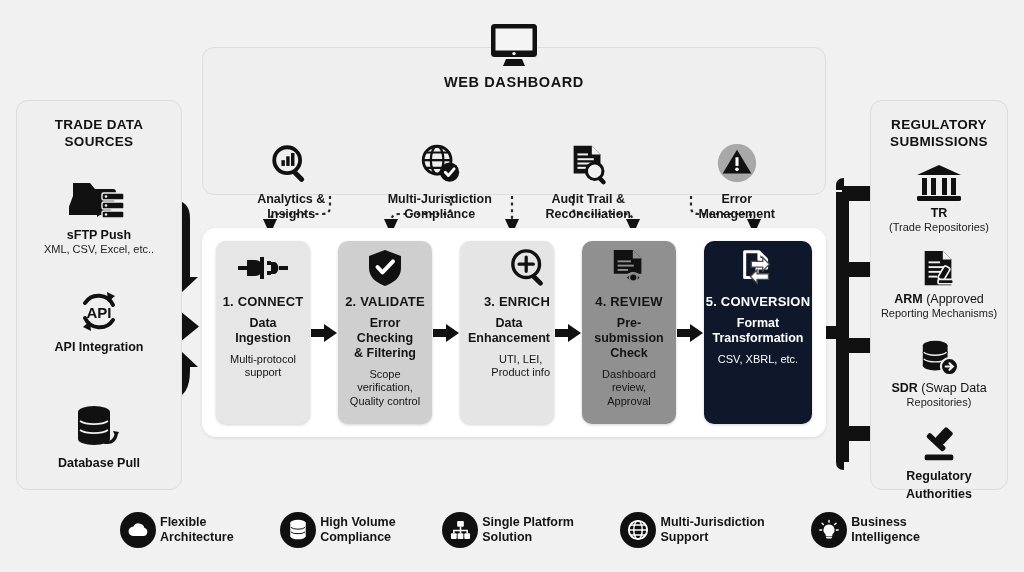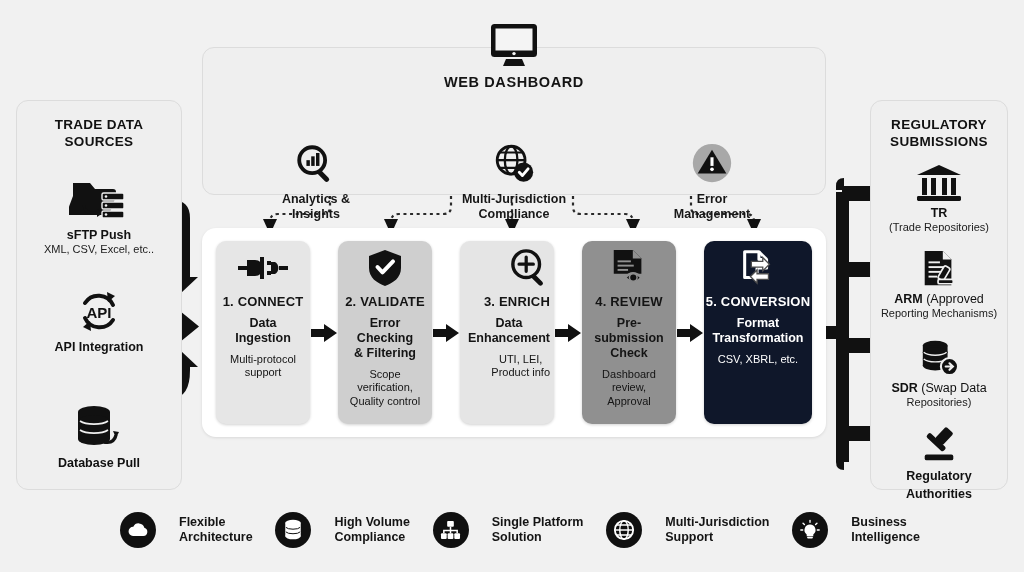--- a/index.html
+++ b/index.html
@@ -77,21 +77,21 @@
   .arrow-mid{
     align-self:center;width:28px;height:22px;
     display:flex;align-items:center;justify-content:center;
     flex:0 0 auto;
   }
   
   #bottom-bar{
     position:absolute;left:120px;top:500px;width:800px;height:60px;
     display:flex;align-items:center;justify-content:space-between;
   }
-  .bfeat{display:flex;align-items:center;gap:23px;}
+  .bfeat{display:flex;align-items:center;gap:4px;}
   .bfeat .circ{
     width:36px;height:36px;border-radius:50%;background:#101010;
     display:flex;align-items:center;justify-content:center;flex:0 0 auto;
   }
   .bfeat .lb{font-size:12.5px;font-weight:bold;color:#141414;line-height:1.2;}
   svg{display:block;}
   .conn{position:absolute;left:0;top:0;pointer-events:none;}
 </style>
 </head>
 <body>
@@ -172,20 +172,40 @@
             <circle cx="34" cy="32.5" r="10" fill="#111"></circle>
             <path d="M29.5,32.7 l3.2,3.4 l6-7" fill="none" stroke="#fff" stroke-width="3" stroke-linecap="round" stroke-linejoin="round"></path>
           </svg>
         </div>
         <div class="lb">
           <div>Multi-Jurisdiction</div>
           <div>Compliance</div>
         </div>
       </div>
 
+      <div class="dfeat">
+        <div class="ic">
+          <svg width="46" height="46" viewBox="0 0 48 48">
+            <path d="M9,5 h19 l9,9 v20 h-28 z" fill="#111"></path>
+            <path d="M28,5 v9 h9 z" fill="#f0f0f0"></path>
+            <g stroke="#f0f0f0" stroke-width="2.1">
+              <line x1="13" y1="14" x2="24" y2="14"></line>
+              <line x1="13" y1="19" x2="30" y2="19"></line>
+              <line x1="13" y1="23.5" x2="30" y2="23.5"></line>
+              <line x1="13" y1="28" x2="24" y2="28"></line>
+            </g>
+            <circle cx="31" cy="31.5" r="8.6" fill="#f0f0f0" stroke="#111" stroke-width="3.2"></circle>
+            <rect x="36" y="36" width="4.6" height="10" rx="2.2" fill="#111" transform="rotate(-45 38.3 41)"></rect>
+          </svg>
+        </div>
+        <div class="lb">
+          <div>Audit Trail &amp;</div>
+          <div>Reconciliation</div>
+        </div>
+      </div>
 
       <div class="dfeat">
         <div class="ic">
           <svg width="46" height="46" viewBox="0 0 48 48">
             <circle cx="24" cy="23" r="20" fill="#a8a8a8"></circle>
             <path d="M24,9 L39,34 H9 Z" fill="#111"></path>
             <rect x="22.4" y="17" width="3.2" height="9" fill="#fff"></rect>
             <circle cx="24" cy="29.6" r="1.9" fill="#fff"></circle>
           </svg>
         </div>

